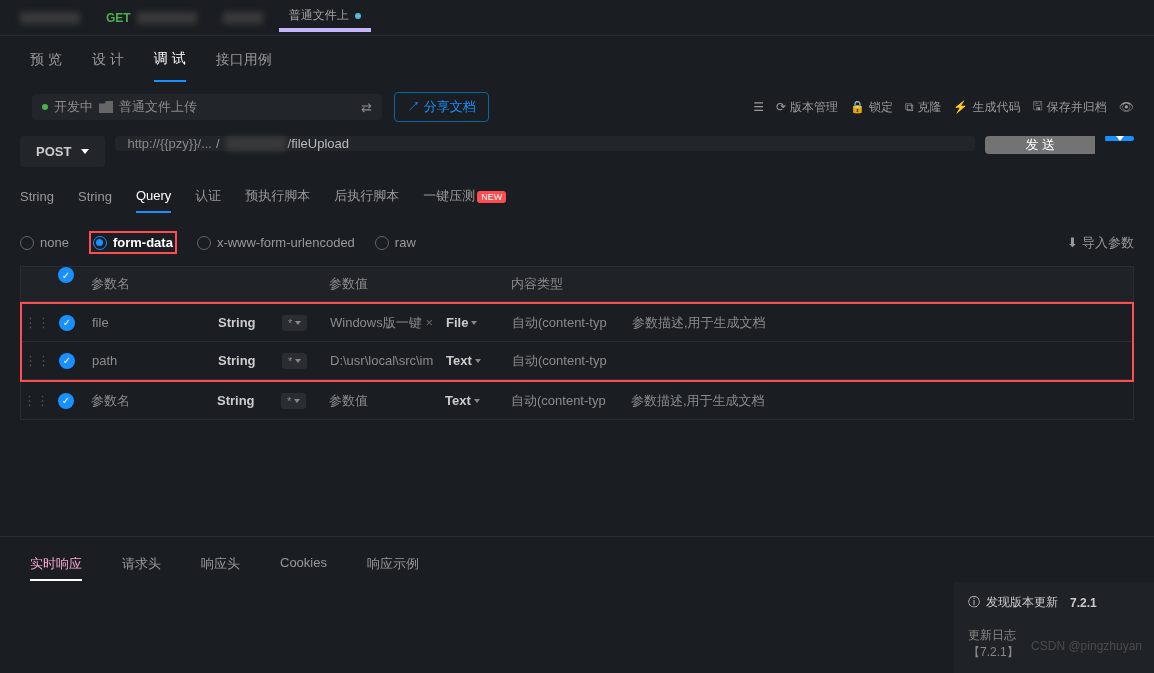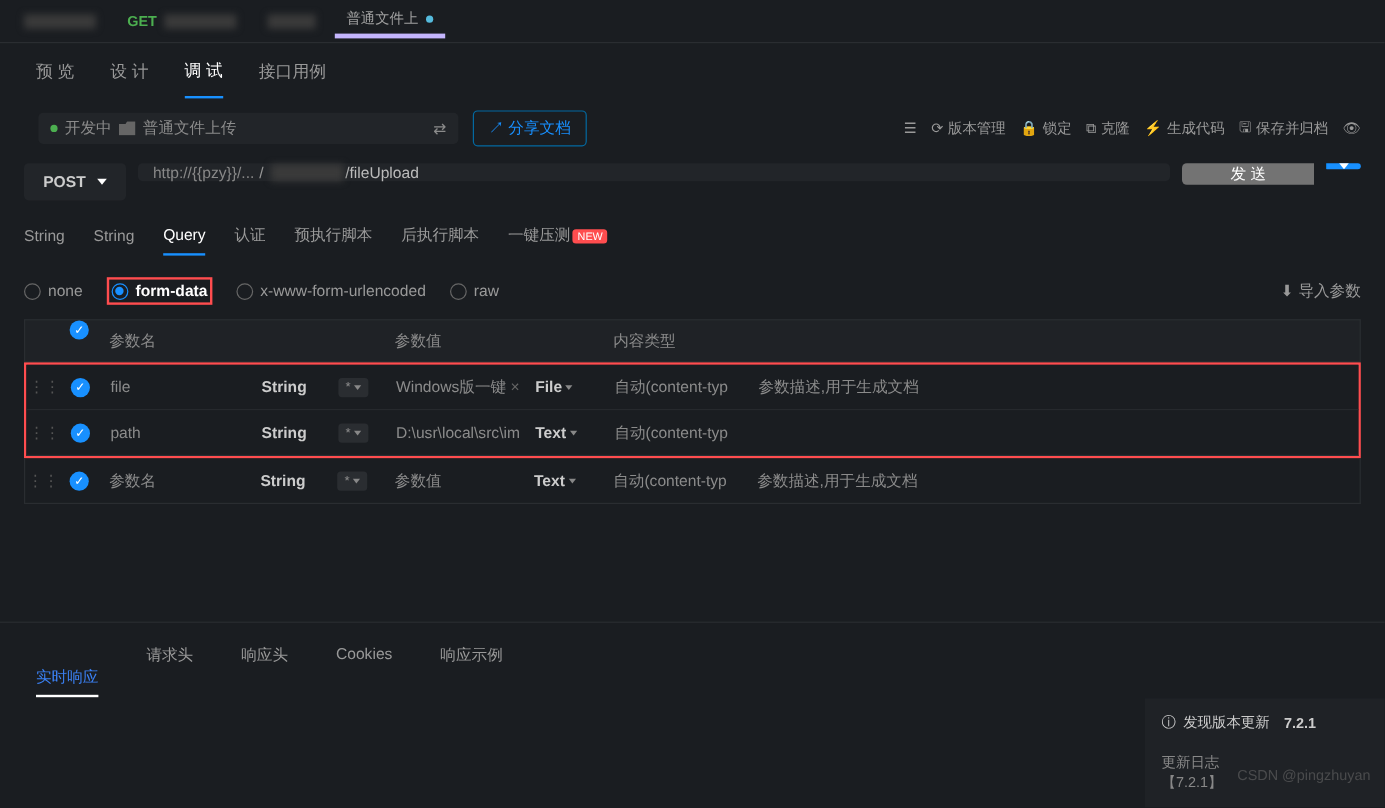--- a/index.html
+++ b/index.html
@@ -67,21 +67,21 @@
     .col-desc { flex: 1; padding: 8px 10px; }
     .col-close { width: 20px; color: #666; cursor: pointer; }
     .row-blur { filter: blur(3px); background: #3a3a3a; width: 70px; height: 12px; }
     
     .table-highlight { border: 2px solid #ff4d4f; margin: 0 20px; }
     .table-highlight .params-row { border-left: none; border-right: none; }
 
     .response-section { position: absolute; bottom: 80px; left: 0; right: 0; border-top: 1px solid #2a2d31; }
     .response-tabs { display: flex; padding: 12px 30px; gap: 40px; }
     .response-tab { color: #999; padding: 6px 0; cursor: pointer; font-weight: 500; }
-    .response-tab.active { color: #3b82f6; border-bottom: 2px solid #fff; margin-top: 18px; }
+    .response-tab.active { color: #f9a8d4; border-bottom: 2px solid #fff; }
 
     .update-panel { position: absolute; bottom: 0; right: 0; width: 200px; background: #1f2226; padding: 12px 14px; font-size: 12px; color: #888; }
     .update-title { display: flex; align-items: center; gap: 6px; color: #ccc; margin-bottom: 16px; }
     .version { font-weight: 600; margin-left: 6px; }
     .watermark { position: absolute; bottom: 20px; right: 12px; color: #666; font-size: 12px; opacity: 0.6; }
     .chevron-sm { width: 0; height: 0; border-left: 3px solid transparent; border-right: 3px solid transparent; border-top: 4px solid #888; display: inline-block; }
   </style>
 </head>
 <body>
 

